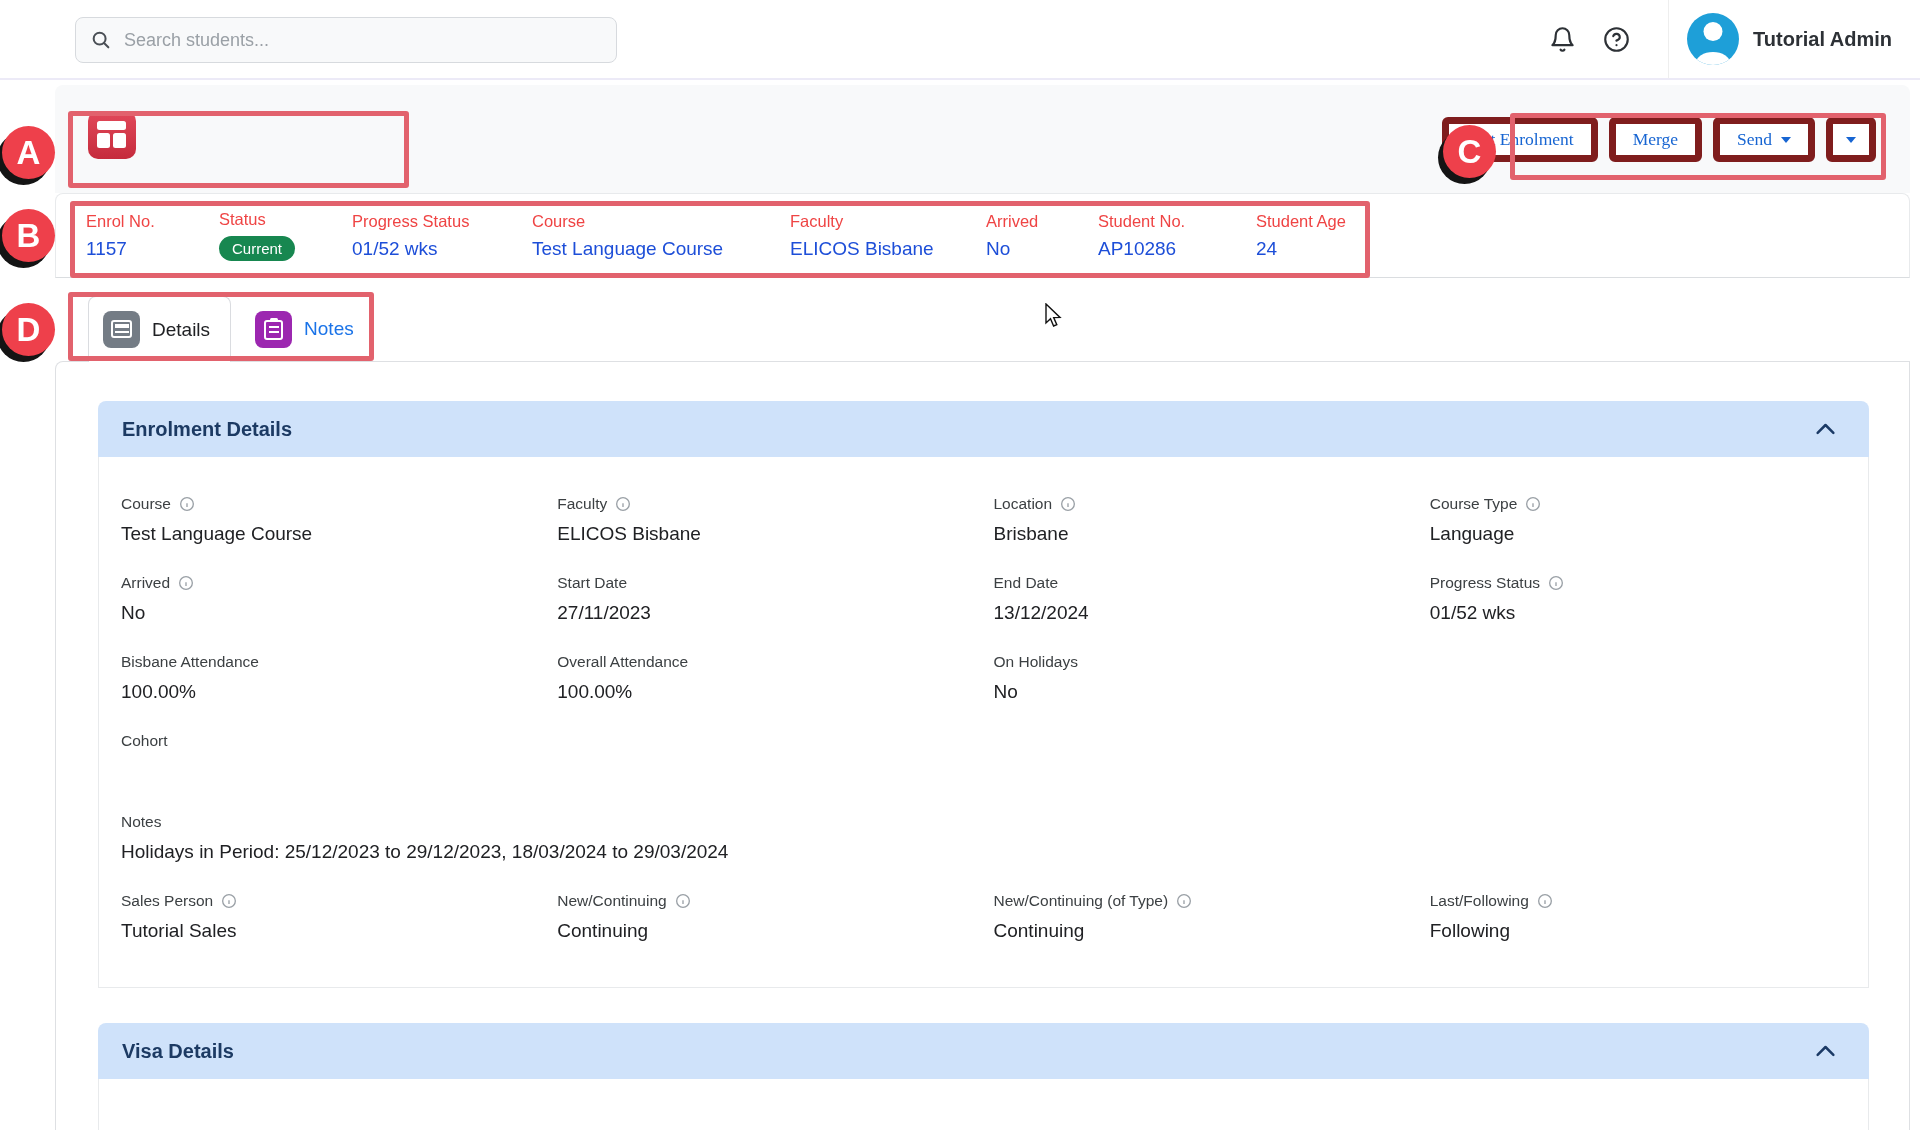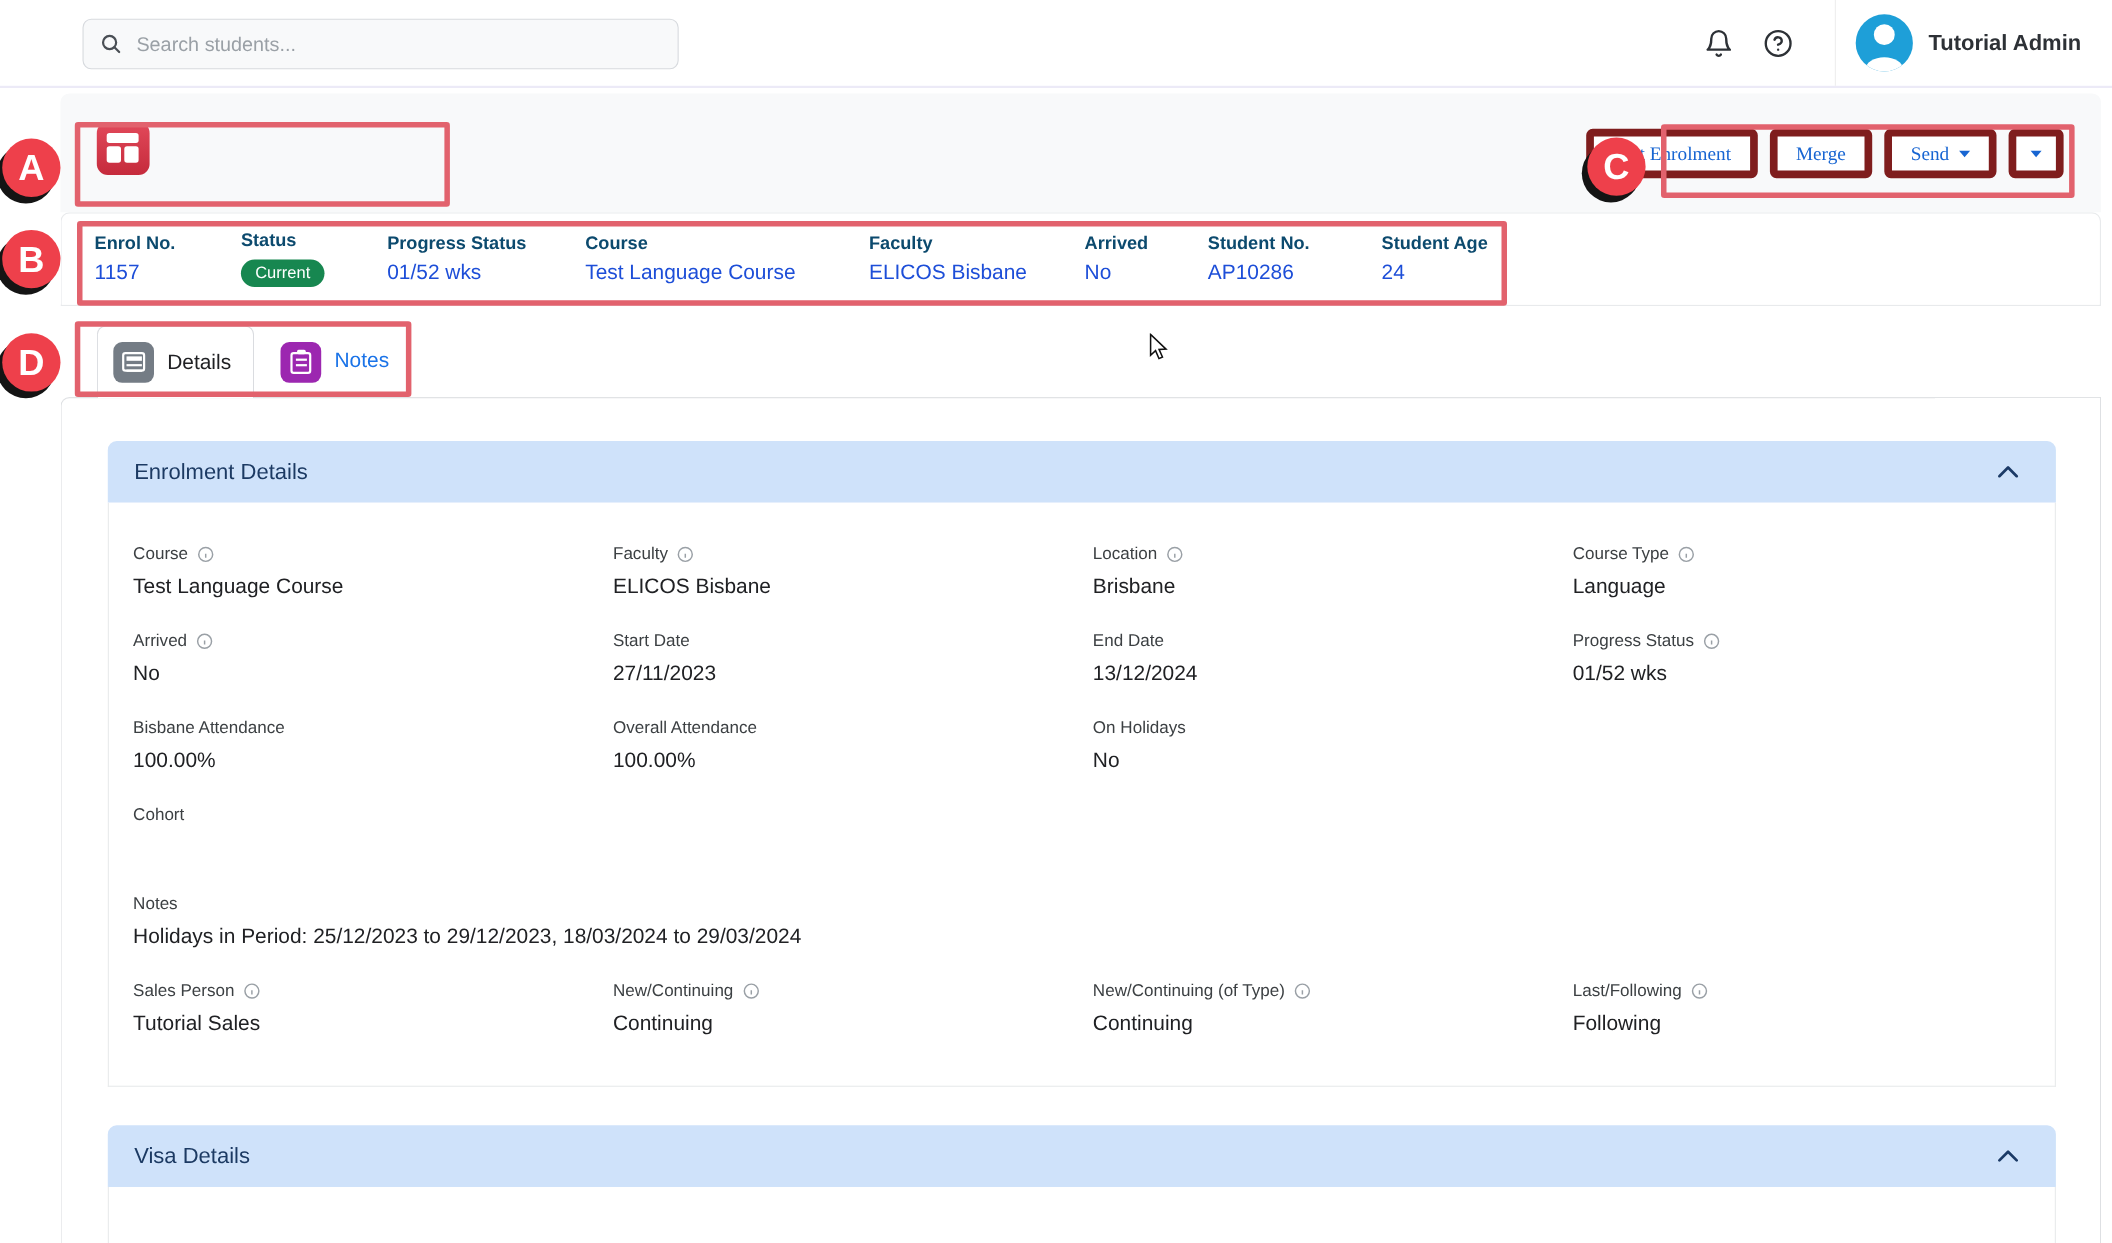--- a/index.html
+++ b/index.html
@@ -45,21 +45,21 @@
     cursor:pointer; font-family:Liberation Serif, serif; }
   .caret { width:0; height:0; border-left:5.5px solid transparent; border-right:5.5px solid transparent;
     border-top:6px solid #1765d2; display:inline-block; }
   .btn.more { padding:0 13px; }
 
   
   .summary-card { position:absolute; left:55px; top:193px; width:1855px; height:85px;
     background:#fff; border:1px solid #e8eaec; border-bottom:1px solid #dadde0;
     border-radius:8px 8px 0 0; display:flex; align-items:center; padding-left:30px; }
   .sum-col { display:flex; flex-direction:column; gap:7px; }
-  .sum-col .lab { font-size:16.5px; font-weight:bold; color:#0c4a6e; }
+  .sum-col .lab { font-size:16.5px; font-weight:normal; color:#ef4444; }
   .sum-col .val { font-size:19px; color:#1d4ed8; }
   .sum-col:nth-child(1){width:133px;} .sum-col:nth-child(2){width:133px;}
   .sum-col:nth-child(3){width:180px;} .sum-col:nth-child(4){width:258px;}
   .sum-col:nth-child(5){width:196px;} .sum-col:nth-child(6){width:112px;}
   .sum-col:nth-child(7){width:158px;justify-content:space-between;} .sum-col:nth-child(8){width:130px;}
   .badge { display:inline-block; background:#178750; color:#fff; font-size:15px;
     padding:4px 13px; border-radius:13px; width:max-content; }
   .link { color:#1a73e8; cursor:pointer; }
 
   
@@ -83,21 +83,21 @@
     background:#fff; border-radius:1.5px; }
   .clip-glyph::after { content:""; position:absolute; left:2.5px; top:4px; width:10px; height:2.5px;
     background:#fff; box-shadow:0 5px 0 #fff; }
 
   
   .content-card { position:absolute; left:55px; top:361px; width:1855px; height:769px;
     background:#fff; border:1px solid #dee0e3; border-bottom:none; border-radius:8px 0 0 0; z-index:2; }
   .panel { margin:39px 40px 0 42px; }
   .panel-header { height:56px; background:#cfe2fa; border-radius:8px 8px 0 0;
     display:flex; align-items:center; justify-content:space-between; padding:0 30px 0 24px; cursor:pointer; }
-  .panel-title { font-size:20px; color:#1c3a63; font-weight:400; }
+  .panel-title { font-size:20px; color:#1c3a63; font-weight:700; }
   .panel-body { border:1px solid #e8eaec; border-top:none; background:#fff;
     padding:38px 22px 44px 22px; }
   .frow { display:grid; grid-template-columns:repeat(4, 1fr); column-gap:20px; margin-bottom:28px; }
   .frow.single { grid-template-columns:1fr; }
   .field .flab { font-size:15.5px; color:#3c4043; display:flex; align-items:center; gap:8px; margin-bottom:10px; }
   .field .fval { font-size:19px; color:#202124; min-height:23px; }
   .frow.compact { margin-bottom:30px; }
   .frow.last { margin-bottom:0; }
   .visa-panel { margin-top:35px; }
   .visa-body { height:60px; border:1px solid #e8eaec; border-top:none; }

